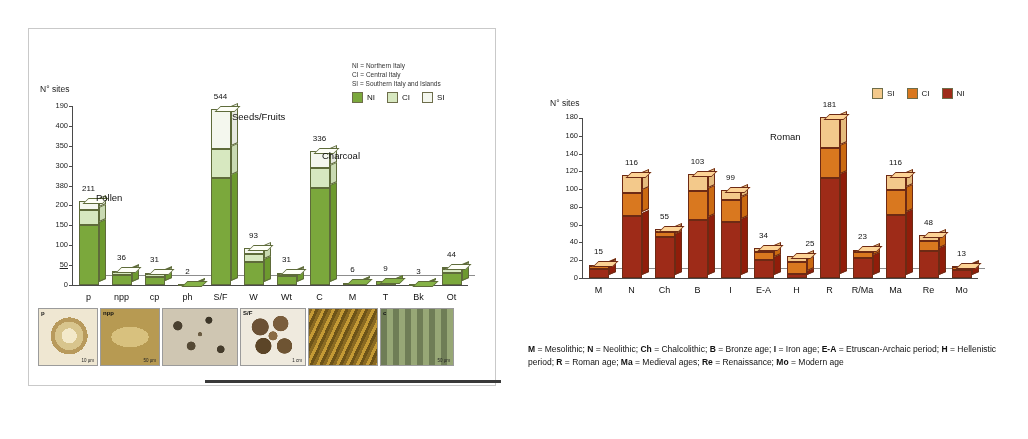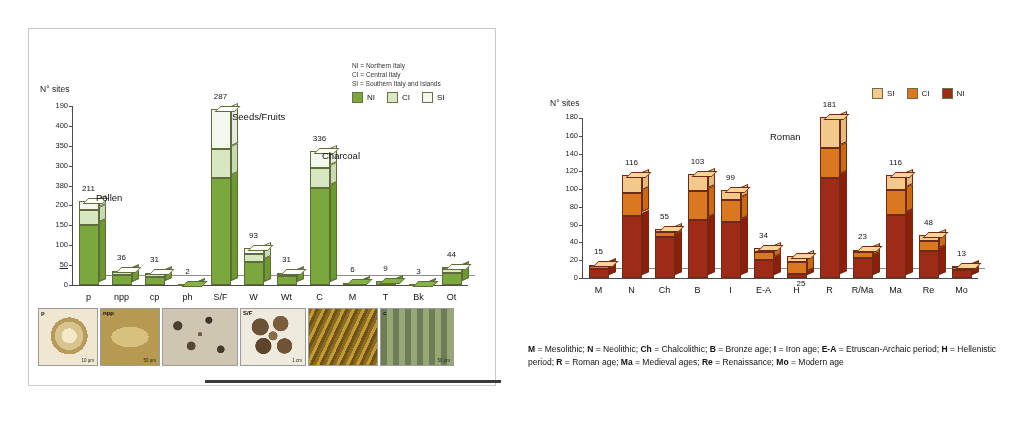--- a/index.html
+++ b/index.html
@@ -257,21 +257,21 @@
       <div class="bar-top" style="left: 141px; top: 185.004px; width: 20px; height: 6.4px; background: rgb(133, 178, 70); border-color: rgb(94, 107, 58); transform: skewX(-46deg); transform-origin: left bottom;"></div>
       <div class="val-label" style="left: 131.5px; top: 171.004px; width: 32px;">2</div>
       <div class="cat-label" style="left: 129.5px; top: 196px; width: 36px;">ph</div>
       <div class="bar-side" style="left: 190.5px; top: 78.4px; width: 7px; height: 107.4px; background: rgb(109, 154, 46); border-color: rgb(94, 107, 58); transform: skewY(-24deg); transform-origin: left top;"></div>
       <div class="bar-seg" style="left: 170.5px; top: 81.6px; width: 20px; height: 107.4px; background: rgb(123, 168, 60); border-color: rgb(94, 107, 58);"></div>
       <div class="bar-side" style="left: 190.5px; top: 49.76px; width: 7px; height: 28.64px; background: rgb(201, 218, 178); border-color: rgb(94, 107, 58); transform: skewY(-24deg); transform-origin: left top;"></div>
       <div class="bar-seg" style="left: 170.5px; top: 52.96px; width: 20px; height: 28.64px; background: rgb(215, 232, 192); border-color: rgb(94, 107, 58);"></div>
       <div class="bar-side" style="left: 190.5px; top: 9.98222px; width: 7px; height: 39.7778px; background: rgb(230, 233, 224); border-color: rgb(94, 107, 58); transform: skewY(-24deg); transform-origin: left top;"></div>
       <div class="bar-seg" style="left: 170.5px; top: 13.1822px; width: 20px; height: 39.7778px; background: rgb(244, 247, 238); border-color: rgb(94, 107, 58);"></div>
       <div class="bar-top" style="left: 174px; top: 9.98222px; width: 20px; height: 6.4px; background: rgb(254, 255, 248); border-color: rgb(94, 107, 58); transform: skewX(-46deg); transform-origin: left bottom;"></div>
-      <div class="val-label" style="left: 164.5px; top: -4.01778px; width: 32px;">287</div>
+      <div class="val-label" style="left: 164.5px; top: -4.01778px; width: 32px;">544</div>
       <div class="cat-label" style="left: 162.5px; top: 196px; width: 36px;">S/F</div>
       <div class="bar-side" style="left: 223.5px; top: 163.127px; width: 7px; height: 22.6733px; background: rgb(109, 154, 46); border-color: rgb(94, 107, 58); transform: skewY(-24deg); transform-origin: left top;"></div>
       <div class="bar-seg" style="left: 203.5px; top: 166.327px; width: 20px; height: 22.6733px; background: rgb(123, 168, 60); border-color: rgb(94, 107, 58);"></div>
       <div class="bar-side" style="left: 223.5px; top: 154.376px; width: 7px; height: 8.75111px; background: rgb(201, 218, 178); border-color: rgb(94, 107, 58); transform: skewY(-24deg); transform-origin: left top;"></div>
       <div class="bar-seg" style="left: 203.5px; top: 157.576px; width: 20px; height: 8.75111px; background: rgb(215, 232, 192); border-color: rgb(94, 107, 58);"></div>
       <div class="bar-side" style="left: 223.5px; top: 148.807px; width: 7px; height: 5.56889px; background: rgb(230, 233, 224); border-color: rgb(94, 107, 58); transform: skewY(-24deg); transform-origin: left top;"></div>
       <div class="bar-seg" style="left: 203.5px; top: 152.007px; width: 20px; height: 5.56889px; background: rgb(244, 247, 238); border-color: rgb(94, 107, 58);"></div>
       <div class="bar-top" style="left: 207px; top: 148.807px; width: 20px; height: 6.4px; background: rgb(254, 255, 248); border-color: rgb(94, 107, 58); transform: skewX(-46deg); transform-origin: left bottom;"></div>
       <div class="val-label" style="left: 197.5px; top: 134.807px; width: 32px;">93</div>
       <div class="cat-label" style="left: 195.5px; top: 196px; width: 36px;">W</div>
@@ -469,21 +469,21 @@
       <div class="bar-top" style="left: 207px; top: 136.578px; width: 20px; height: 6.4px; background: rgb(253, 211, 149); border-color: rgb(109, 42, 20); transform: skewX(-46deg); transform-origin: left bottom;"></div>
       <div class="val-label" style="left: 197.5px; top: 122.578px; width: 32px;">34</div>
       <div class="cat-label" style="left: 195.5px; top: 177px; width: 36px;">E-A</div>
       <div class="bar-side" style="left: 256.5px; top: 163.244px; width: 7px; height: 3.55556px; background: rgb(144, 29, 10); border-color: rgb(109, 42, 20); transform: skewY(-24deg); transform-origin: left top;"></div>
       <div class="bar-seg" style="left: 236.5px; top: 166.444px; width: 20px; height: 3.55556px; background: rgb(158, 43, 24); border-color: rgb(109, 42, 20);"></div>
       <div class="bar-side" style="left: 256.5px; top: 150.8px; width: 7px; height: 12.4444px; background: rgb(203, 106, 17); border-color: rgb(109, 42, 20); transform: skewY(-24deg); transform-origin: left top;"></div>
       <div class="bar-seg" style="left: 236.5px; top: 154px; width: 20px; height: 12.4444px; background: rgb(217, 120, 31); border-color: rgb(109, 42, 20);"></div>
       <div class="bar-side" style="left: 256.5px; top: 144.578px; width: 7px; height: 6.22222px; background: rgb(229, 187, 125); border-color: rgb(109, 42, 20); transform: skewY(-24deg); transform-origin: left top;"></div>
       <div class="bar-seg" style="left: 236.5px; top: 147.778px; width: 20px; height: 6.22222px; background: rgb(243, 201, 139); border-color: rgb(109, 42, 20);"></div>
       <div class="bar-top" style="left: 240px; top: 144.578px; width: 20px; height: 6.4px; background: rgb(253, 211, 149); border-color: rgb(109, 42, 20); transform: skewX(-46deg); transform-origin: left bottom;"></div>
-      <div class="val-label" style="left: 235px; top: 130.578px; width: 32px; margin-top: 40px;">25</div>
+      <div class="val-label" style="left: 244px; top: 130.578px; width: 32px;">25</div>
       <div class="cat-label" style="left: 228.5px; top: 177px; width: 36px;">H</div>
       <div class="bar-side" style="left: 289.5px; top: 66.3556px; width: 7px; height: 100.444px; background: rgb(144, 29, 10); border-color: rgb(109, 42, 20); transform: skewY(-24deg); transform-origin: left top;"></div>
       <div class="bar-seg" style="left: 269.5px; top: 69.5556px; width: 20px; height: 100.444px; background: rgb(158, 43, 24); border-color: rgb(109, 42, 20);"></div>
       <div class="bar-side" style="left: 289.5px; top: 37.0222px; width: 7px; height: 29.3333px; background: rgb(203, 106, 17); border-color: rgb(109, 42, 20); transform: skewY(-24deg); transform-origin: left top;"></div>
       <div class="bar-seg" style="left: 269.5px; top: 40.2222px; width: 20px; height: 29.3333px; background: rgb(217, 120, 31); border-color: rgb(109, 42, 20);"></div>
       <div class="bar-side" style="left: 289.5px; top: 5.91111px; width: 7px; height: 31.1111px; background: rgb(229, 187, 125); border-color: rgb(109, 42, 20); transform: skewY(-24deg); transform-origin: left top;"></div>
       <div class="bar-seg" style="left: 269.5px; top: 9.11111px; width: 20px; height: 31.1111px; background: rgb(243, 201, 139); border-color: rgb(109, 42, 20);"></div>
       <div class="bar-top" style="left: 273px; top: 5.91111px; width: 20px; height: 6.4px; background: rgb(253, 211, 149); border-color: rgb(109, 42, 20); transform: skewX(-46deg); transform-origin: left bottom;"></div>
       <div class="val-label" style="left: 263.5px; top: -8.08889px; width: 32px;">181</div>
       <div class="cat-label" style="left: 261.5px; top: 177px; width: 36px;">R</div>

